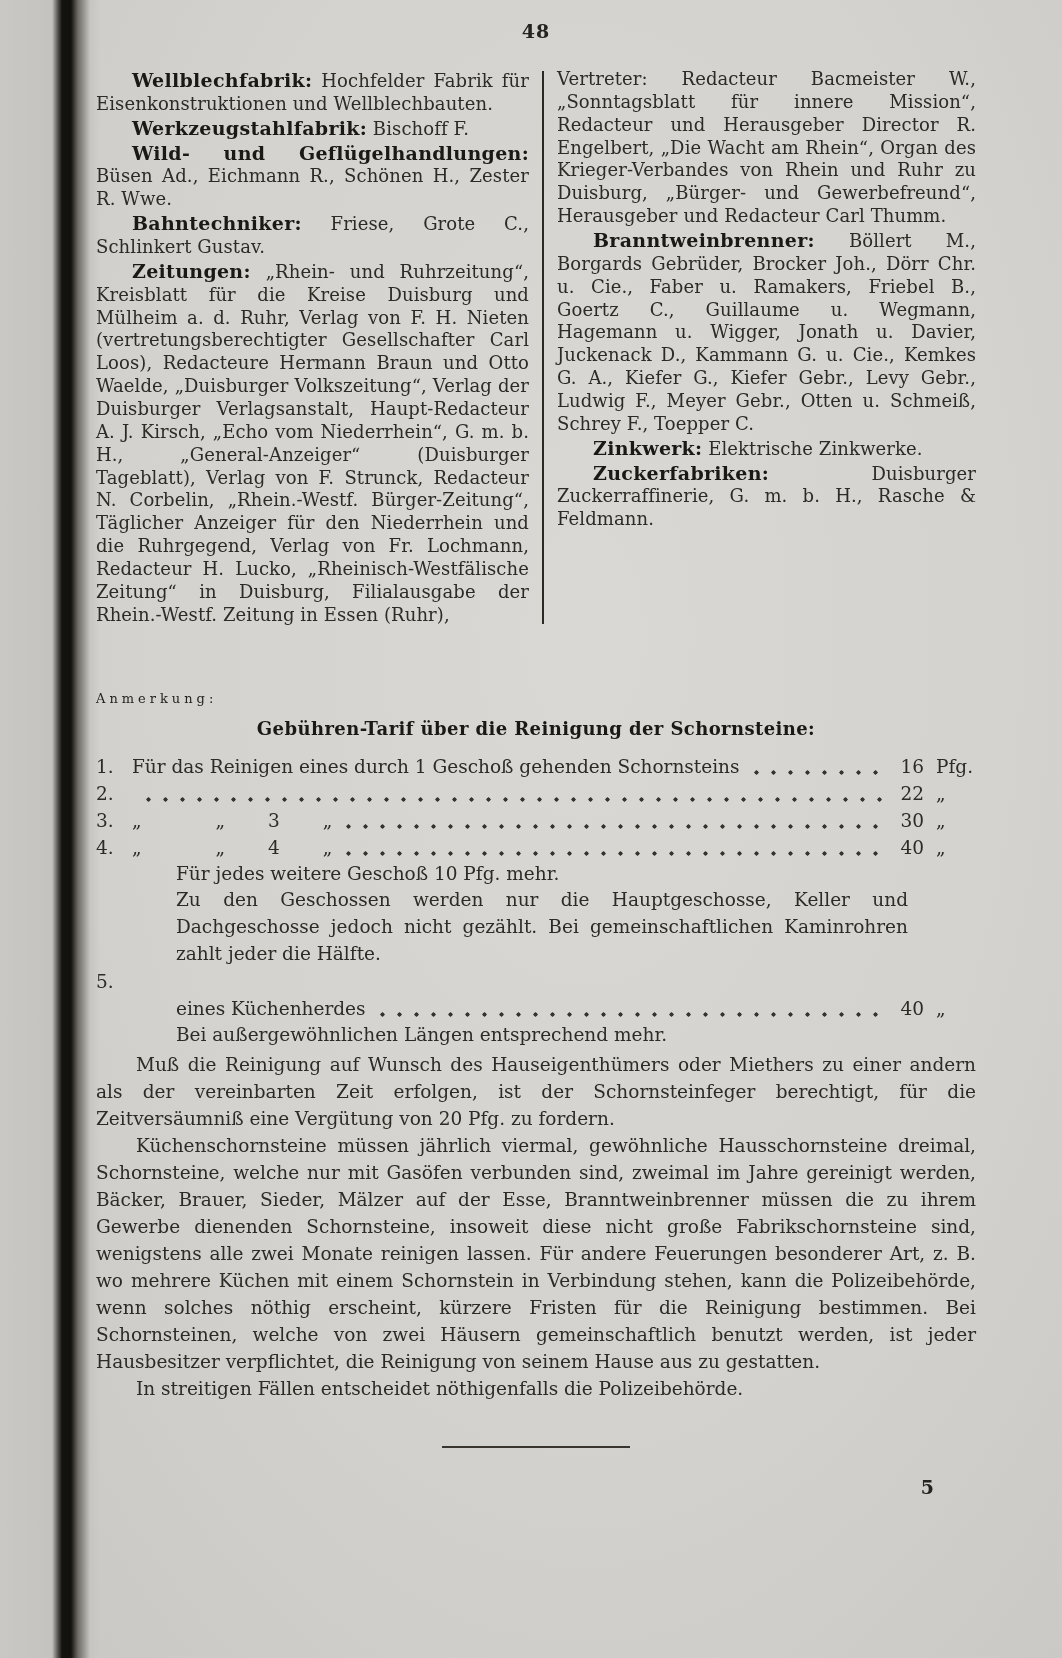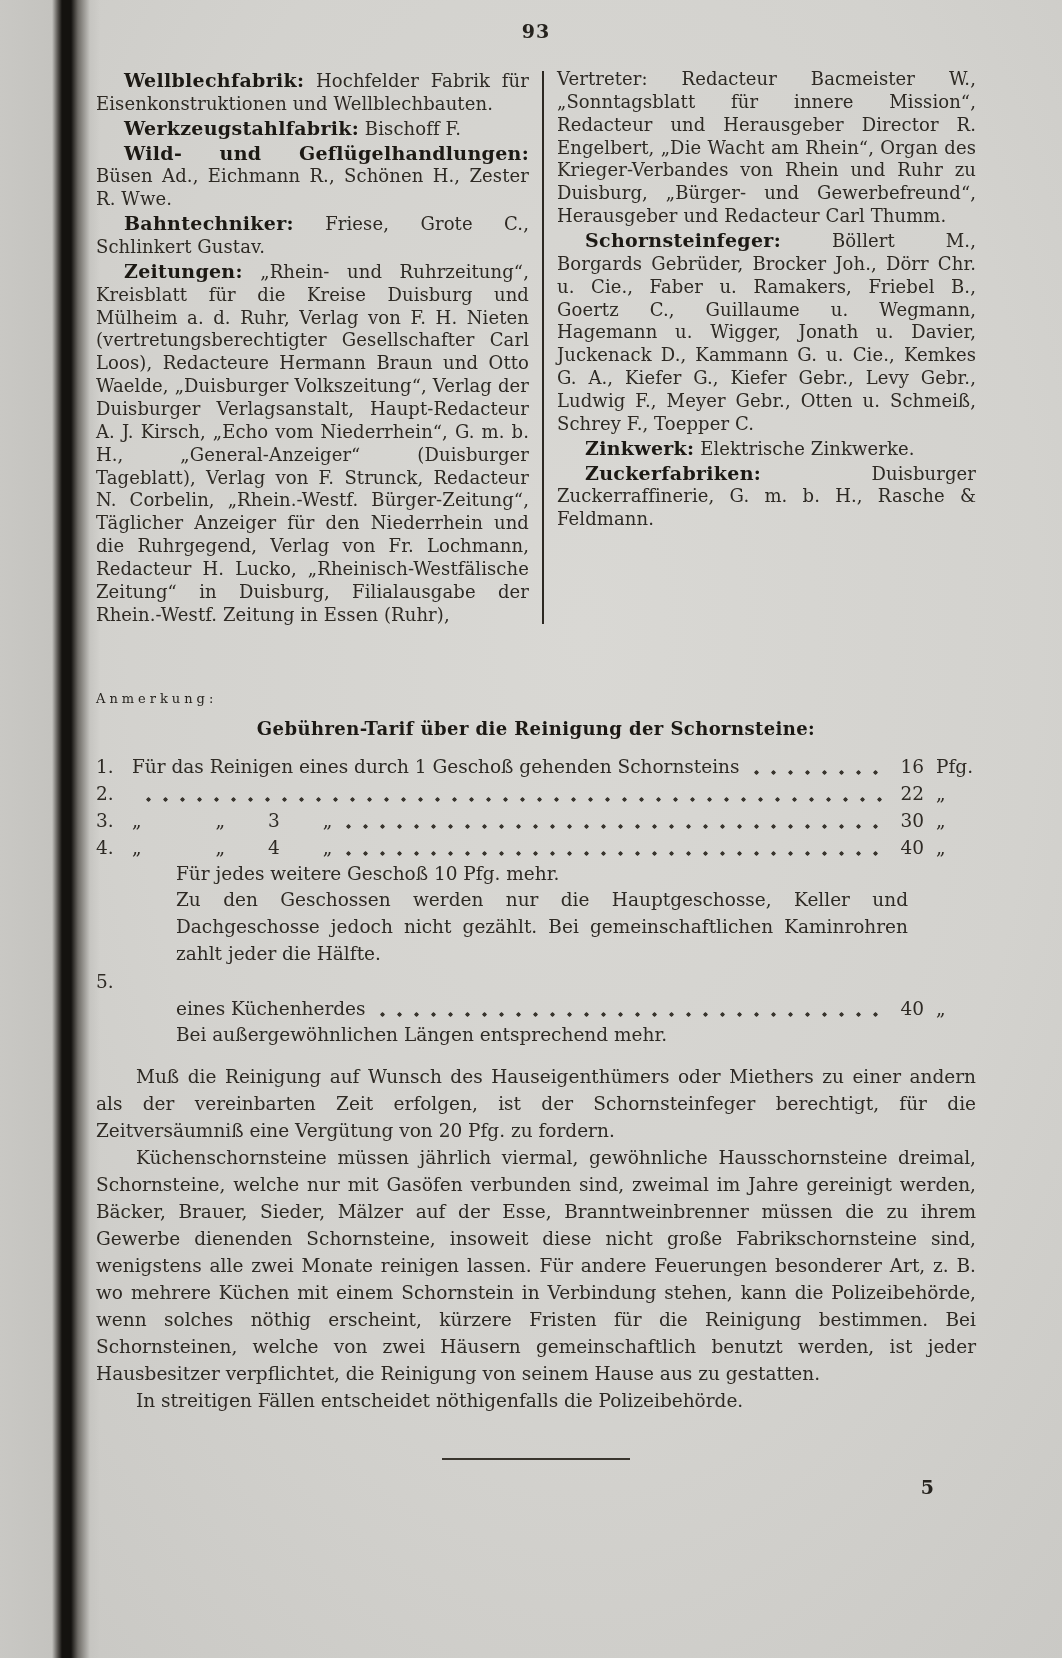--- a/index.html
+++ b/index.html
@@ -30,21 +30,21 @@
   }
   .columns { display:flex; margin-top:26px; }
   .col-left { width:446px; padding-right:13px; }
   .divider { width:2px; background:#2c2822; margin:3px 0; }
   .col-right { flex:1; padding-left:13px; }
   .entry {
     font-size:18px; line-height:1.27; text-align:justify;
     text-indent:28px; letter-spacing:0.1px;
   }
   .entry b {
-    font-weight:700; font-size:19px; color:#1c1914; letter-spacing:0.3px;
+    font-weight:700; font-size:19px; color:#1c1914; letter-spacing:0.3px;margin-left:8px;
   }
   .entry.no-indent { text-indent:0; }
   .note-label {
     margin-top:64px; font-size:13px; letter-spacing:4px; color:#26231e;
   }
   .tariff-title {
     margin-top:12px; text-align:center;
     font-size:18px; font-weight:700; color:#1c1914; letter-spacing:0.4px;
   }
   .tariff { margin-top:14px; }
@@ -55,58 +55,58 @@
   .tleader {
     flex:1 1 auto; height:5px; align-self:flex-end;
     margin:0 12px 5px 14px;
     background-image:radial-gradient(circle at 2.5px 2.5px, #39352e 1.9px, transparent 2.3px);
     background-size:17px 5px; background-repeat:repeat-x;
   }
   .tprice { flex:0 0 30px; text-align:right; }
   .tunit { flex:0 0 52px; padding-left:12px; }
   .tsub { margin-left:80px; font-size:18.5px; line-height:1.45; }
   .tsub-block { width:732px; text-align:justify; }
-  .bodytext { margin-top:14px; }
+  .bodytext { margin-top:2px; }
   .para {
     font-size:18.5px; line-height:1.46; text-align:justify;
     text-indent:40px;
   }
   .end-rule {
     width:188px; margin:44px auto 0; border-top:2px solid #39352e;
   }
   .sig {
     position:absolute; right:128px; top:1476px;
     font-size:19px; font-weight:bold; color:#26231e;
   }
 </style>
 </head>
 <body>
 
 <div class="scan">
   <div class="gutter"></div>
 
   <div class="page">
 
-    <div class="page-number">93</div>
+    <div class="page-number">48</div>
 
     <div class="columns">
 
       <div class="col-left">
         <p class="entry"><b>Wellblechfabrik:</b> <span>Hochfelder Fabrik für Eisenkonstruktionen und Wellblechbauten.</span></p>
         <p class="entry"><b>Werkzeugstahlfabrik:</b> <span>Bischoff F.</span></p>
         <p class="entry"><b>Wild- und Geflügelhandlungen:</b> <span>Büsen Ad., Eichmann R., Schönen H., Zester R. Wwe.</span></p>
         <p class="entry"><b>Bahntechniker:</b> <span>Friese, Grote C., Schlinkert Gustav.</span></p>
         <p class="entry"><b>Zeitungen:</b> <span>„Rhein- und Ruhrzeitung“, Kreisblatt für die Kreise Duisburg und Mülheim a. d. Ruhr, Verlag von F. H. Nieten (vertretungsberechtigter Gesellschafter Carl Loos), Redacteure Hermann Braun und Otto Waelde, „Duisburger Volkszeitung“, Verlag der Duisburger Verlagsanstalt, Haupt-Redacteur A. J. Kirsch, „Echo vom Niederrhein“, G. m. b. H., „General-Anzeiger“ (Duisburger Tageblatt), Verlag von F. Strunck, Redacteur N. Corbelin, „Rhein.-Westf. Bürger-Zeitung“, Täglicher Anzeiger für den Niederrhein und die Ruhrgegend, Verlag von Fr. Lochmann, Redacteur H. Lucko, „Rheinisch-Westfälische Zeitung“ in Duisburg, Filialausgabe der Rhein.-Westf. Zeitung in Essen (Ruhr),</span></p>
       </div>
 
       <div class="divider"></div>
 
       <div class="col-right">
         <p class="entry no-indent"><span>Vertreter: Redacteur Bacmeister W., „Sonntagsblatt für innere Mission“, Redacteur und Herausgeber Director R. Engelbert, „Die Wacht am Rhein“, Organ des Krieger-Verbandes von Rhein und Ruhr zu Duisburg, „Bürger- und Gewerbefreund“, Herausgeber und Redacteur Carl Thumm.</span></p>
-        <p class="entry"><b>Schornsteinfeger:</b> <span>Böllert M., Borgards Gebrüder, Brocker Joh., Dörr Chr. u. Cie., Faber u. Ramakers, Friebel B., Goertz C., Guillaume u. Wegmann, Hagemann u. Wigger, Jonath u. Davier, Juckenack D., Kammann G. u. Cie., Kemkes G. A., Kiefer G., Kiefer Gebr., Levy Gebr., Ludwig F., Meyer Gebr., Otten u. Schmeiß, Schrey F., Toepper C.</span></p>
+        <p class="entry"><b>Branntweinbrenner:</b> <span>Böllert M., Borgards Gebrüder, Brocker Joh., Dörr Chr. u. Cie., Faber u. Ramakers, Friebel B., Goertz C., Guillaume u. Wegmann, Hagemann u. Wigger, Jonath u. Davier, Juckenack D., Kammann G. u. Cie., Kemkes G. A., Kiefer G., Kiefer Gebr., Levy Gebr., Ludwig F., Meyer Gebr., Otten u. Schmeiß, Schrey F., Toepper C.</span></p>
         <p class="entry"><b>Zinkwerk:</b> <span>Elektrische Zinkwerke.</span></p>
         <p class="entry"><b>Zuckerfabriken:</b> <span>Duisburger Zuckerraffinerie, G. m. b. H., Rasche &amp; Feldmann.</span></p>
       </div>
 
     </div>
 
     <div class="note-label">Anmerkung:</div>
     <div class="tariff-title">Gebühren-Tarif über die Reinigung der Schornsteine:</div>
 
     <div class="tariff">

